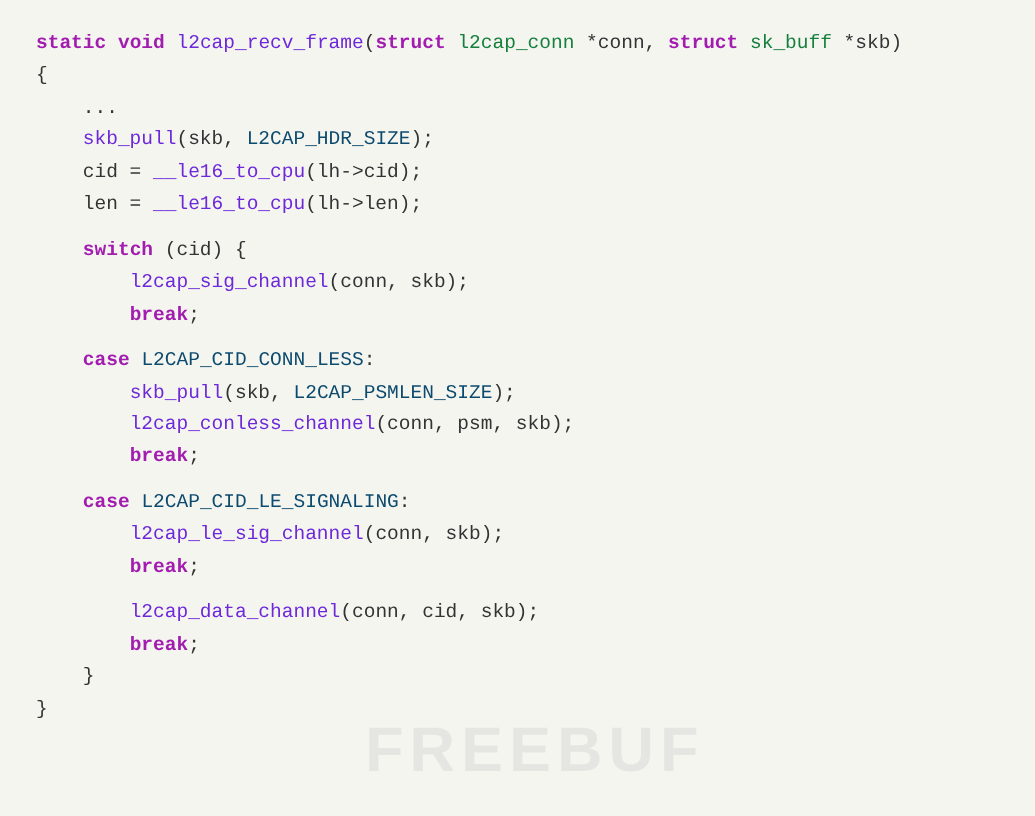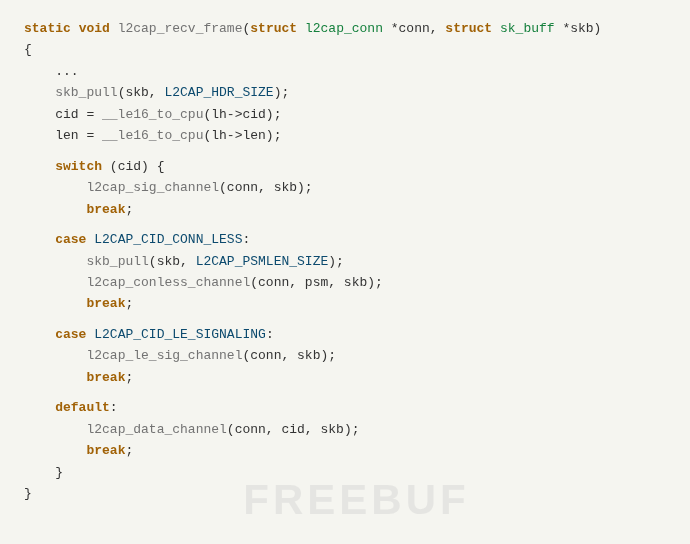--- a/index.html
+++ b/index.html
@@ -16,22 +16,22 @@
       padding: 18px 24px;
       line-height: 1.65;
       position: relative;
       z-index: 1;
     }
     .line {
       white-space: pre;
       display: block;
     }
     
-    .kw { color: #a16207; font-weight: bold; }       
-    .fn { color: #737373; }                           
+    .kw { color: #a21caf; font-weight: bold; }       
+    .fn { color: #6d28d9; }                           
     .type { color: #15803d; }                        
     .plain { color: #333333; }
     .macro { color: #0c4a6e; }
 
     .watermark {
       position: absolute;
       bottom: 20px;
       left: 0;
       right: 0;
       text-align: center;
@@ -62,19 +62,18 @@
     <span class="line" style="line-height: 0.7;">&nbsp;</span>
     <span class="line"><span class="plain">    </span><span class="kw">case</span><span class="plain"> </span><span class="macro">L2CAP_CID_CONN_LESS</span><span class="plain">:</span></span>
     <span class="line"><span class="plain">        </span><span class="fn">skb_pull</span><span class="plain">(skb, </span><span class="macro">L2CAP_PSMLEN_SIZE</span><span class="plain">);</span></span>
     <span class="line"><span class="plain">        </span><span class="fn">l2cap_conless_channel</span><span class="plain">(conn, psm, skb);</span></span>
     <span class="line"><span class="plain">        </span><span class="kw">break</span><span class="plain">;</span></span>
     <span class="line" style="line-height: 0.7;">&nbsp;</span>
     <span class="line"><span class="plain">    </span><span class="kw">case</span><span class="plain"> </span><span class="macro">L2CAP_CID_LE_SIGNALING</span><span class="plain">:</span></span>
     <span class="line"><span class="plain">        </span><span class="fn">l2cap_le_sig_channel</span><span class="plain">(conn, skb);</span></span>
     <span class="line"><span class="plain">        </span><span class="kw">break</span><span class="plain">;</span></span>
     <span class="line" style="line-height: 0.7;">&nbsp;</span>
-    <span class="line"><span class="plain">    </span><span class="kw">default</span><span class="plain">:</span></span>
     <span class="line"><span class="plain">        </span><span class="fn">l2cap_data_channel</span><span class="plain">(conn, cid, skb);</span></span>
     <span class="line"><span class="plain">        </span><span class="kw">break</span><span class="plain">;</span></span>
     <span class="line"><span class="plain">    }</span></span>
     <span class="line"><span class="plain">}</span></span>
   </div>
 <div class="watermark">FREEBUF</div>
 
 </body></html>

